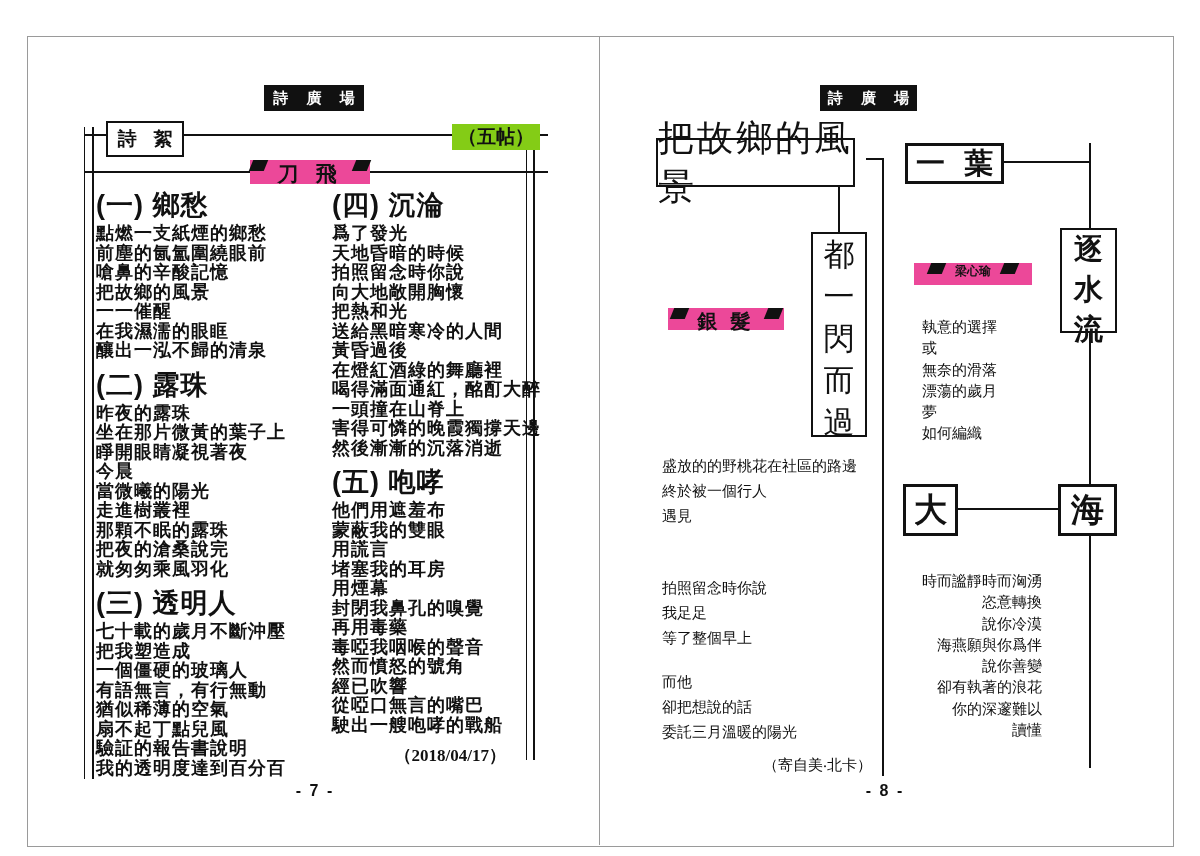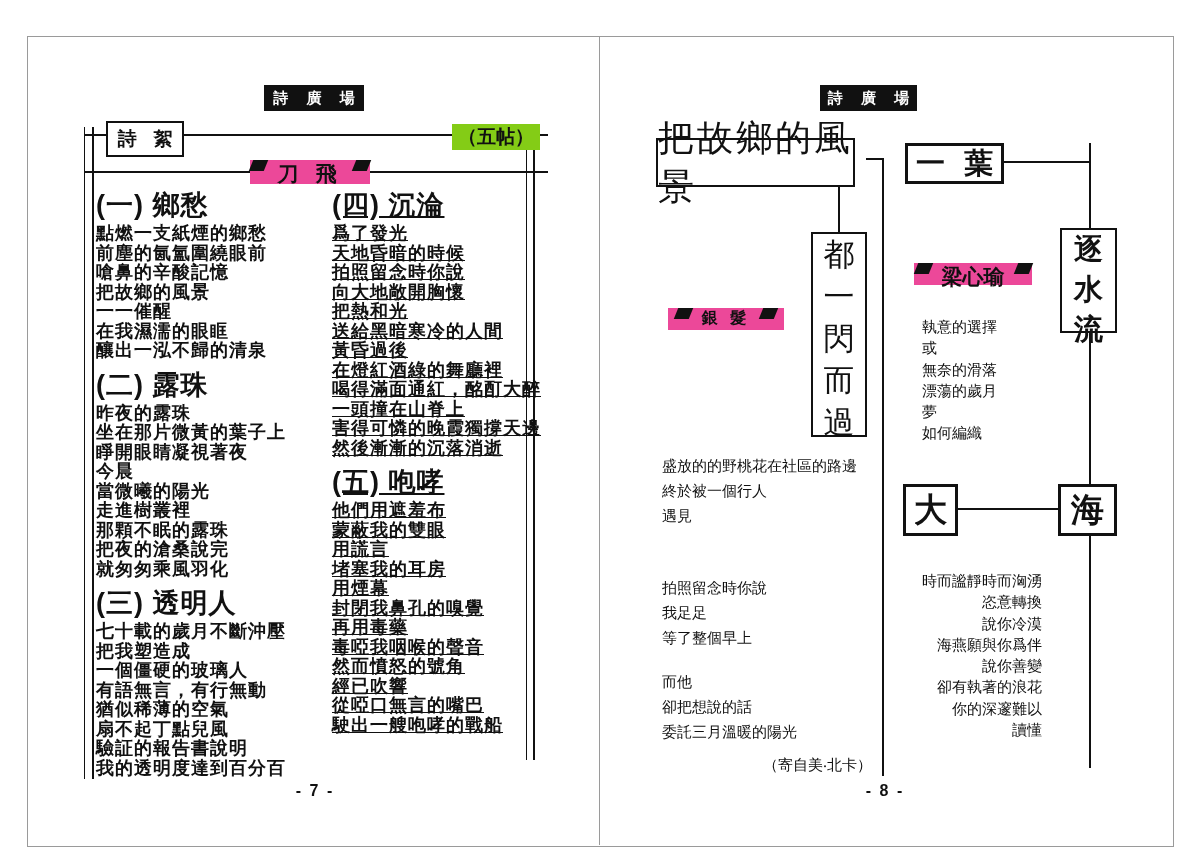--- a/index.html
+++ b/index.html
@@ -106,21 +106,21 @@
           <div class="line">一個僵硬的玻璃人</div>
           <div class="line">有語無言，有行無動</div>
           <div class="line">猶似稀薄的空氣</div>
           <div class="line">扇不起丁點兒風</div>
           <div class="line">驗証的報告書說明</div>
           <div class="line">我的透明度達到百分百</div>
         </div>
     </section>
   </div>
 
-  <div class="abs p7-col" style="left:332px;top:176px;width:190px;text-decoration:underline;">
+  <div class="abs p7-col" style="left:332px;top:176px;width:190px;">
     <section>
       <h2 class="poem-title">(四) 沉淪</h2>
       <div>
           <div class="line">爲了發光</div>
           <div class="line">天地昏暗的時候</div>
           <div class="line">拍照留念時你說</div>
           <div class="line">向大地敞開胸懷</div>
           <div class="line">把熱和光</div>
           <div class="line">送給黑暗寒冷的人間</div>
           <div class="line">黃昏過後</div>
@@ -141,20 +141,21 @@
           <div class="line">用煙幕</div>
           <div class="line">封閉我鼻孔的嗅覺</div>
           <div class="line">再用毒藥</div>
           <div class="line">毒啞我咽喉的聲音</div>
           <div class="line">然而憤怒的號角</div>
           <div class="line">經已吹響</div>
           <div class="line">從啞口無言的嘴巴</div>
           <div class="line">駛出一艘咆哮的戰船</div>
         </div>
     </section>
+    <div class="p7-date">（2018/04/17）</div>
   </div>
 
   <div class="abs page-num" style="left:265px;top:768px;width:100px;">- 7 -</div>
 
   <div class="abs header-plate" style="left:820px;top:71px;width:97px;height:26px;">詩 廣 場</div>
 
   <div class="abs vline" style="left:838px;top:172px;height:47px;"></div>
   <div class="abs hline" style="left:866px;top:144px;width:18px;"></div>
   <div class="abs vline" style="left:882px;top:144px;height:618px;"></div>
   <div class="abs hline" style="left:1002px;top:147px;width:89px;"></div>
@@ -168,21 +169,21 @@
   <div class="abs inkbox shadowbox callig vstack" style="left:811px;top:218px;width:56px;height:205px;
        font-size:31px;justify-content:space-evenly;">
       <div class="v-char">都</div>
       <div class="v-char">一</div>
       <div class="v-char">閃</div>
       <div class="v-char">而</div>
       <div class="v-char">過</div>
     </div>
 
   <div class="abs name-row" style="left:668px;top:294px;width:116px;height:22px;
-       font-size:16px;font-family:Liberation Sans, sans-serif;">
+       font-size:20px;font-family:Liberation Serif, serif;">
     <span class="pmark"></span>
     <span style="letter-spacing:4px;">銀 髮</span>
     <span class="pmark"></span>
   </div>
 
   <div class="abs p8-lines" style="left:662px;top:440px;">
       <div class="line">盛放的的野桃花在社區的路邊</div>
       <div class="line">終於被一個行人</div>
       <div class="line">遇見</div>
     </div>
@@ -202,21 +203,21 @@
        font-size:29px;font-weight:bold;letter-spacing:6px;text-indent:6px;border-width:3px;">一 葉</div>
 
   <div class="abs inkbox shadowbox callig vstack" style="left:1060px;top:214px;width:57px;height:105px;
        font-size:29px;font-weight:bold;justify-content:space-evenly;">
       <div class="v-char">逐</div>
       <div class="v-char">水</div>
       <div class="v-char">流</div>
     </div>
 
   <div class="abs name-row" style="left:914px;top:249px;width:118px;height:22px;
-       font-size:21px;font-family:'Liberation Serif',serif;">
+       font-size:12px;font-family:'Liberation Serif',serif;">
     <span class="pmark"></span>
     <span>梁心瑜</span>
     <span class="pmark"></span>
   </div>
 
   <div class="abs p8-lines2" style="left:922px;top:303px;">
       <div class="line">執意的選擇</div>
       <div class="line">或</div>
       <div class="line">無奈的滑落</div>
       <div class="line">漂蕩的歲月</div>

